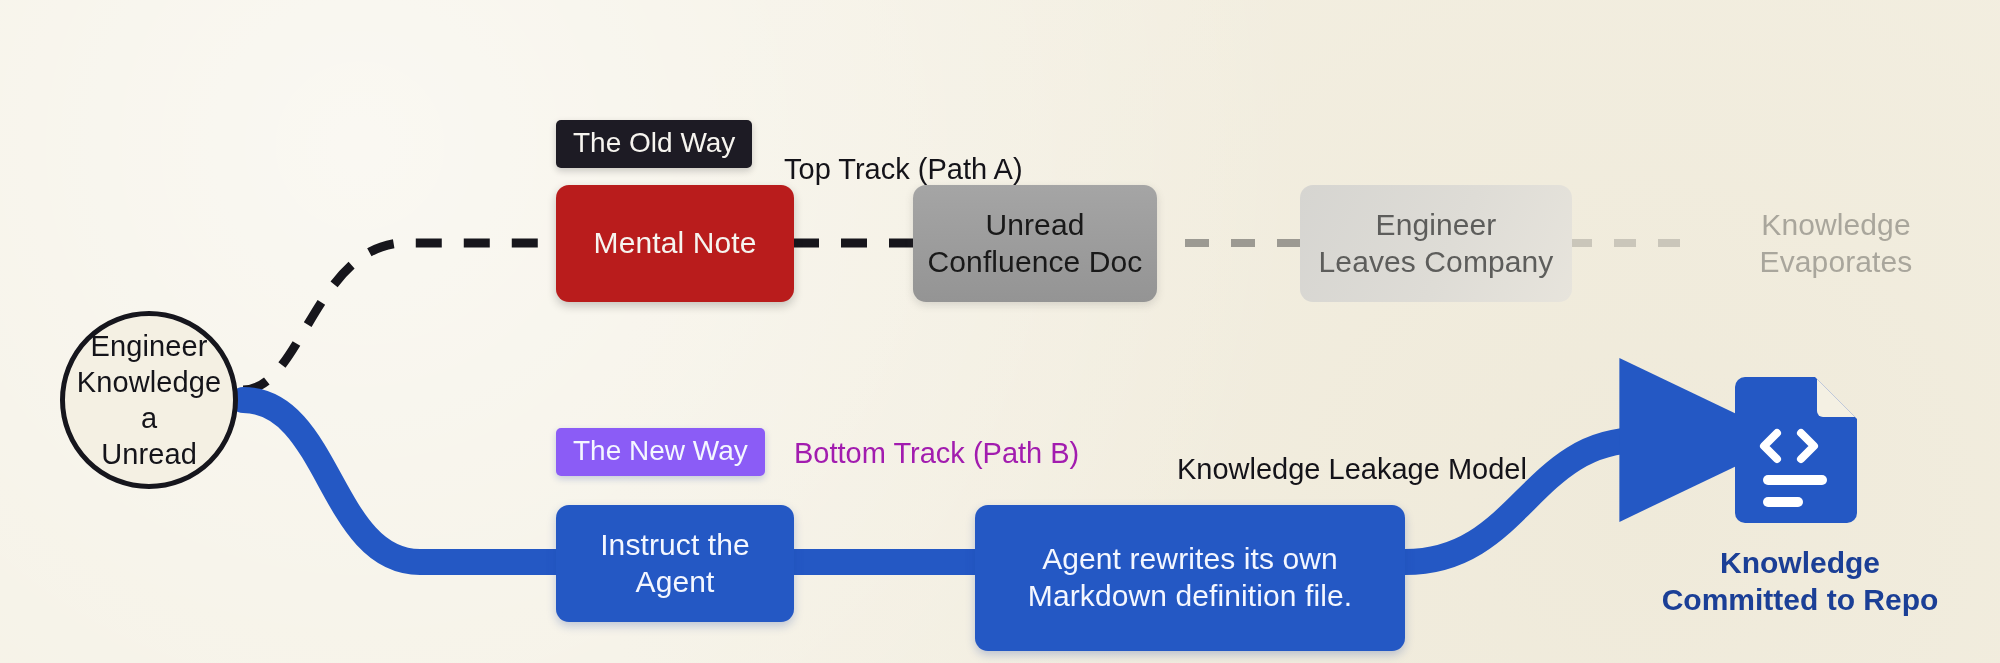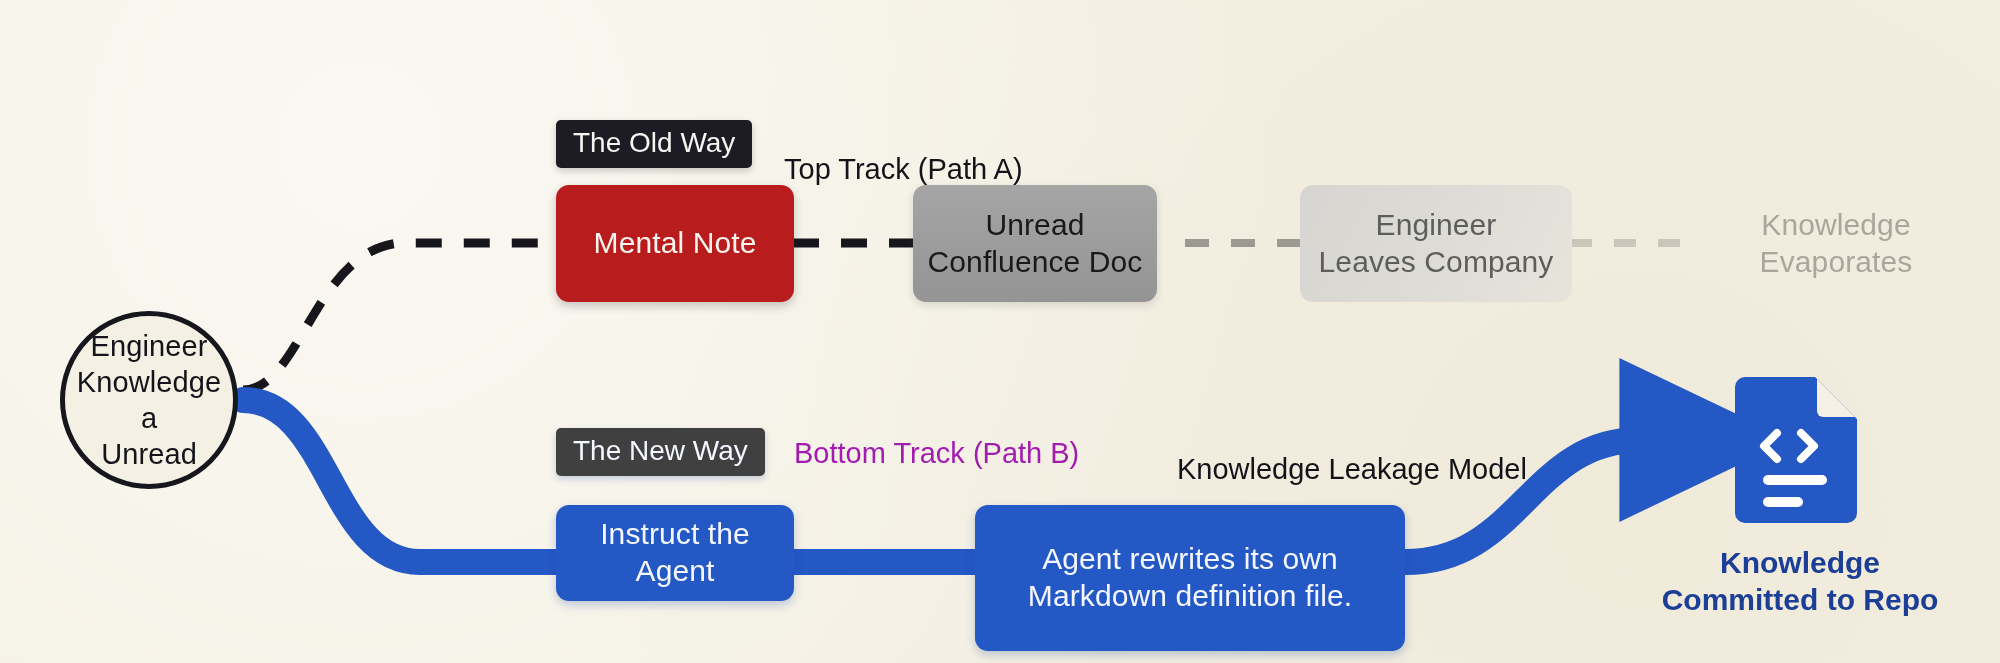--- a/index.html
+++ b/index.html
@@ -108,21 +108,21 @@
     font-size: 28px;
     line-height: 1.15;
     white-space: nowrap;
   }
   .pill-dark {
     background: #1d1b24;
     color: #f6f4ef;
     box-shadow: 0 3px 7px rgba(20,18,25,0.2);
   }
   .pill-blue {
-    background: #404040;
+    background: #8b5cf6;
     color: #f4f7ff;
     box-shadow: 0 3px 7px rgba(24,64,160,0.22);
   }
 
   
   .caption {
     position: absolute;
     font-size: 29px;
     line-height: 1.2;
     white-space: nowrap;
@@ -224,21 +224,21 @@
       <span>Evaporates</span>
     </span>
   </div>
 
   <div class="pill pill-blue" style="left:556px; top:428px;">The New Way</div>
 
   <div class="caption caption-blue" style="left:794px; top:436px;">Bottom Track (Path B)</div>
 
   <div class="caption caption-dark" style="left:1177px; top:452px;">Knowledge Leakage Model</div>
 
-  <div class="node node-blue" style="left:556px; top:505px; width:238px; height:96px;">
+  <div class="node node-blue" style="left:556px; top:505px; width:238px; height:117px;">
     <span>
       <span>Instruct the</span><br>
       <span>Agent</span>
     </span>
   </div>
 
   <div class="node node-blue" style="left:975px; top:505px; width:430px; height:146px;">
     <span>
       <span>Agent rewrites its own</span><br>
       <span>Markdown definition file.</span>

